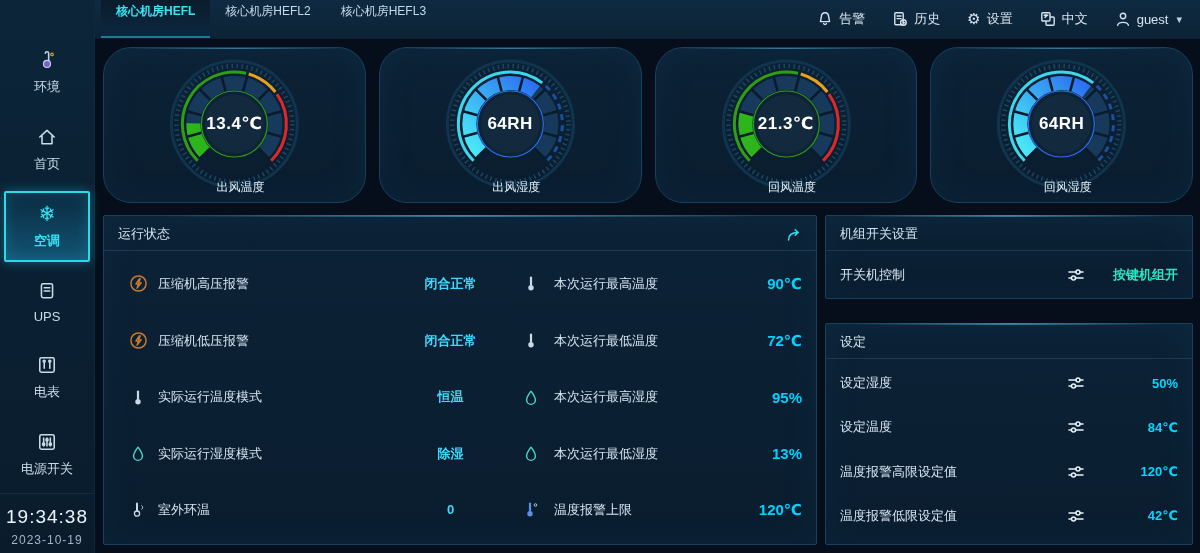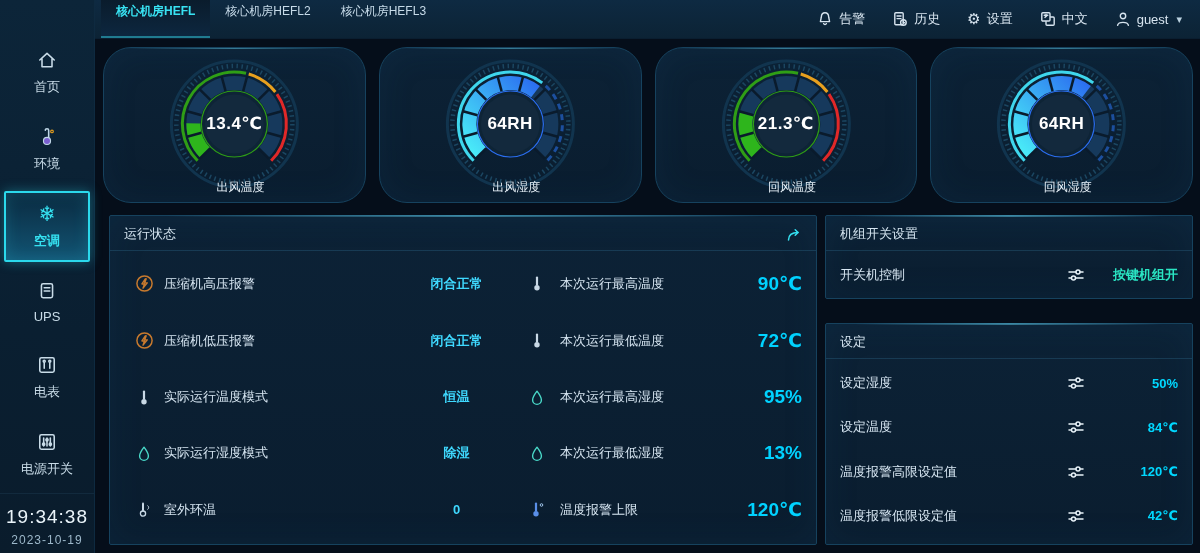--- a/index.html
+++ b/index.html
@@ -50,27 +50,27 @@
   
   .gauge-row{display:grid;grid-template-columns:repeat(4,1fr);gap:13px;height:156px;flex:0 0 156px;}
   .gauge-panel{display:flex;align-items:center;justify-content:center;overflow:hidden;border-radius:28px;}
   .gauge-wrap{position:relative;width:100%;height:150px;}
   .gauge-value{position:absolute;left:0;right:0;top:74px;transform:translateY(-52%);
     text-align:center;font-size:17px;font-weight:bold;color:#ffffff;letter-spacing:.5px;}
   .gauge-label{position:absolute;left:0;right:0;bottom:4px;text-align:center;font-size:12px;color:#e8f2f9;margin-left:12px;}
 
   
   .bottom-row{display:grid;grid-template-columns:1fr 368px;gap:8px;margin-top:12px;flex:1;min-height:0;}
-  .status-panel{display:flex;flex-direction:column;margin-left:6px;}
+  .status-panel{display:flex;flex-direction:column;}
   .status-rows{flex:1;display:flex;flex-direction:column;justify-content:space-around;padding:4px 0 6px 0;}
   .status-row{display:grid;grid-template-columns:40px 235px 115px 46px 1fr 74px;align-items:center;padding:0 14px;}
   .status-row .lic,.status-row .ric{display:flex;justify-content:center;}
   .lbl{font-size:13px;color:#d7e6f2;}
   .val-mid{font-size:13px;font-weight:bold;color:#3fd9ff;text-align:center;}
-  .val-right{font-size:19px;font-weight:bold;color:#00d2ff;text-align:right;}
+  .val-right{font-size:15px;font-weight:bold;color:#00d2ff;text-align:right;}
 
   .right-col{display:flex;flex-direction:column;gap:24px;min-height:0;}
   .switch-panel{flex:0 0 84px;display:flex;flex-direction:column;}
   .set-panel{flex:1;display:flex;flex-direction:column;min-height:0;}
   .ctl-row{display:grid;grid-template-columns:1fr 32px 86px;align-items:center;padding:0 14px;flex:1;}
   .set-rows{flex:1;display:flex;flex-direction:column;justify-content:space-around;padding:2px 0 6px 0;}
   .ctl-row .lbl{font-size:13px;}
   .sliders{display:flex;justify-content:center;cursor:pointer;color:#e9f3f9;}
   .ctl-val{font-size:13px;font-weight:bold;color:#00d8ff;text-align:right;}
   .ctl-val.on{color:#2ae5c3;}
@@ -80,35 +80,35 @@
   .thermo{color:#c9d9e6;}
   .thermo-blue{color:#5a8fe8;}
   .drop{color:#49d8c8;}
 </style>
 </head>
 <body>
 
 <aside class="sidebar">
   <div class="side-item">
     <span class="glyph">
-      <svg class="ic" width="20" height="20" viewBox="0 0 18 18">
-          <path d="M2.5 9 L9 3 L15.5 9 M4.5 8 V15 H13.5 V8"></path>
-        </svg>
-    </span>
-    <span>首页</span>
-  </div>
-  <div class="side-item">
-    <span class="glyph">
       <svg width="20" height="20" viewBox="0 0 18 18">
         <path d="M7.5 3 a1.5 1.5 0 0 1 3 0 V10" fill="none" stroke="#bfd6e6" stroke-width="1.4" stroke-linecap="round"></path>
         <circle cx="9" cy="12.5" r="3.2" fill="#7a5fd0" stroke="#bfd6e6" stroke-width="1"></circle>
         <circle cx="13.5" cy="4" r="1.2" fill="none" stroke="#e8a01e" stroke-width="1"></circle>
       </svg>
     </span>
     <span>环境</span>
+  </div>
+  <div class="side-item">
+    <span class="glyph">
+      <svg class="ic" width="20" height="20" viewBox="0 0 18 18">
+          <path d="M2.5 9 L9 3 L15.5 9 M4.5 8 V15 H13.5 V8"></path>
+        </svg>
+    </span>
+    <span>首页</span>
   </div>
   <div class="side-item active">
     <span class="glyph">
         <span class="snow">❄</span>
       </span>
     <span>空调</span>
   </div>
   <div class="side-item">
     <span class="glyph">
       <svg class="ic" width="20" height="20" viewBox="0 0 18 18">

